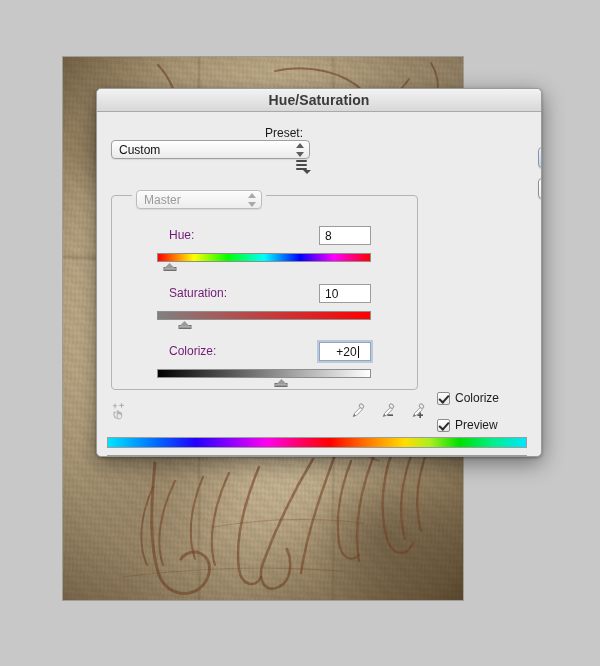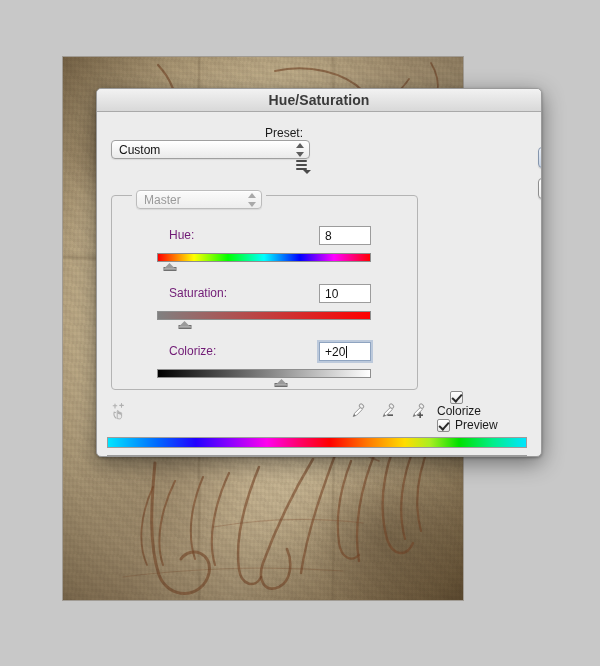--- a/index.html
+++ b/index.html
@@ -252,20 +252,21 @@
     box-sizing: border-box;
     font-size: 12px;
     color: #111;
     display: flex;
     align-items: center;
     padding-left: 5px;
   }
   .numfield.focused {
     border-color: #8fa4c0;
     box-shadow: 0 0 0 2px rgba(130,160,200,0.45);
+    justify-content: center;
   }
   .numfield .caret {
     display: inline-block;
     width: 1px;
     height: 12px;
     background: #111;
     margin-left: 1px;
   }
 
   .track {
@@ -323,21 +324,21 @@
   .eyedropper { width: 16px; height: 16px; position: relative; }
 
   
   .checkrow {
     position: absolute;
     display: flex;
     align-items: center;
     font-size: 12px;
     color: #1b1b1b;
   }
-  #row-colorize { left: 340px; top: 279px; flex-direction: column; }
+  #row-colorize { left: 340px; top: 279px; }
   #row-preview  { left: 340px; top: 306px; }
   .checkbox {
     width: 13px; height: 13px;
     border: 1px solid #8d8d8d;
     background: linear-gradient(#ffffff, #e7e7e7);
     border-radius: 2px;
     margin-right: 5px;
     position: relative;
     box-sizing: border-box;
   }

